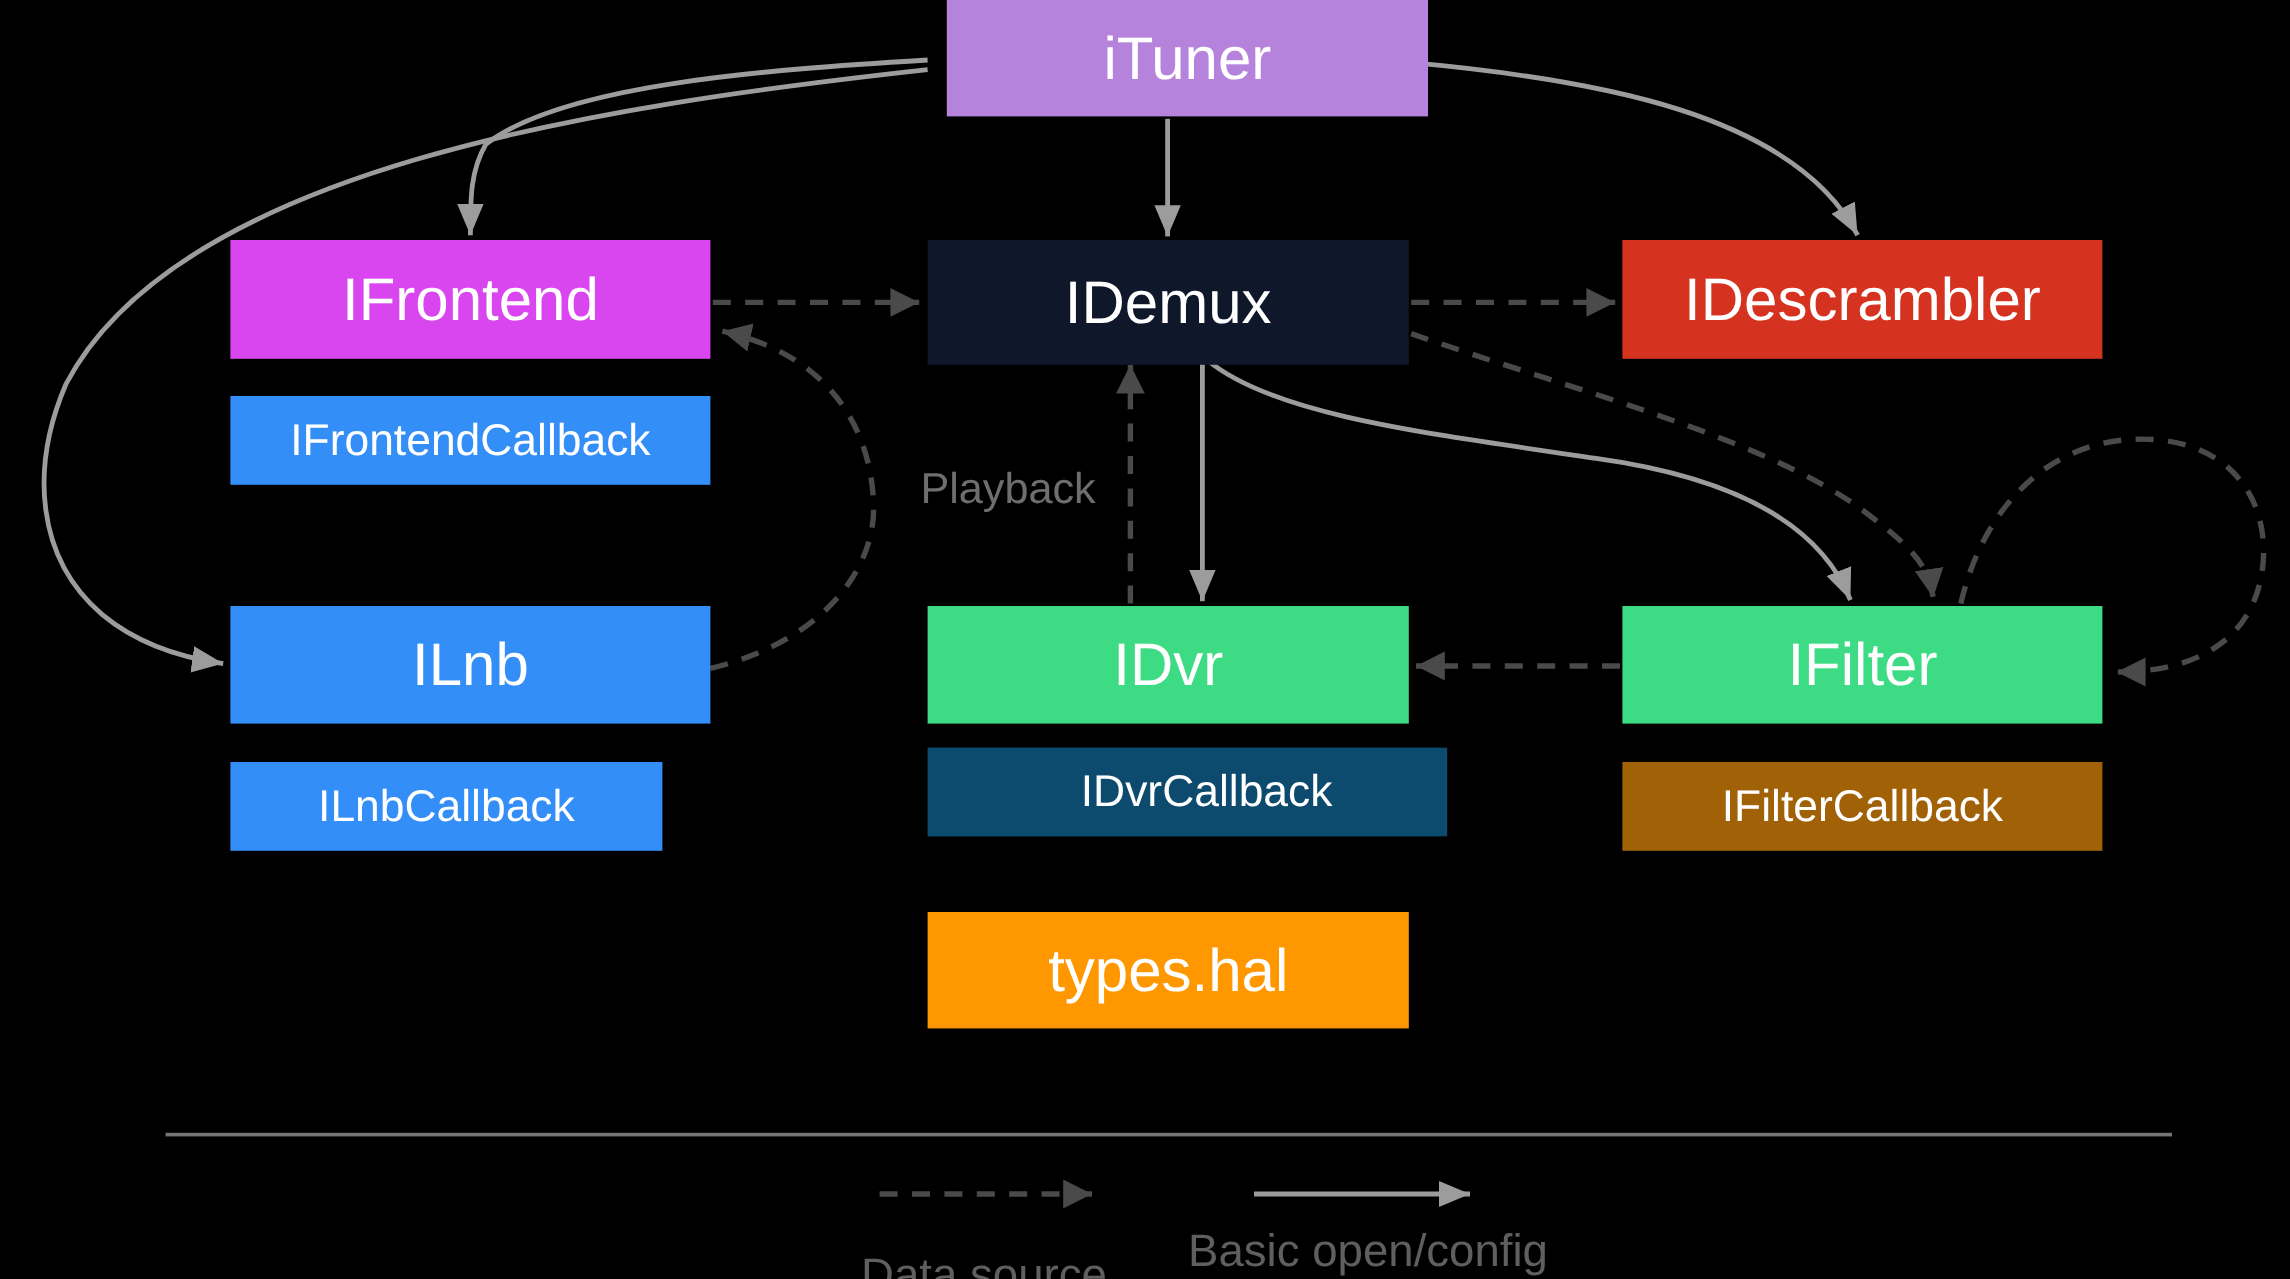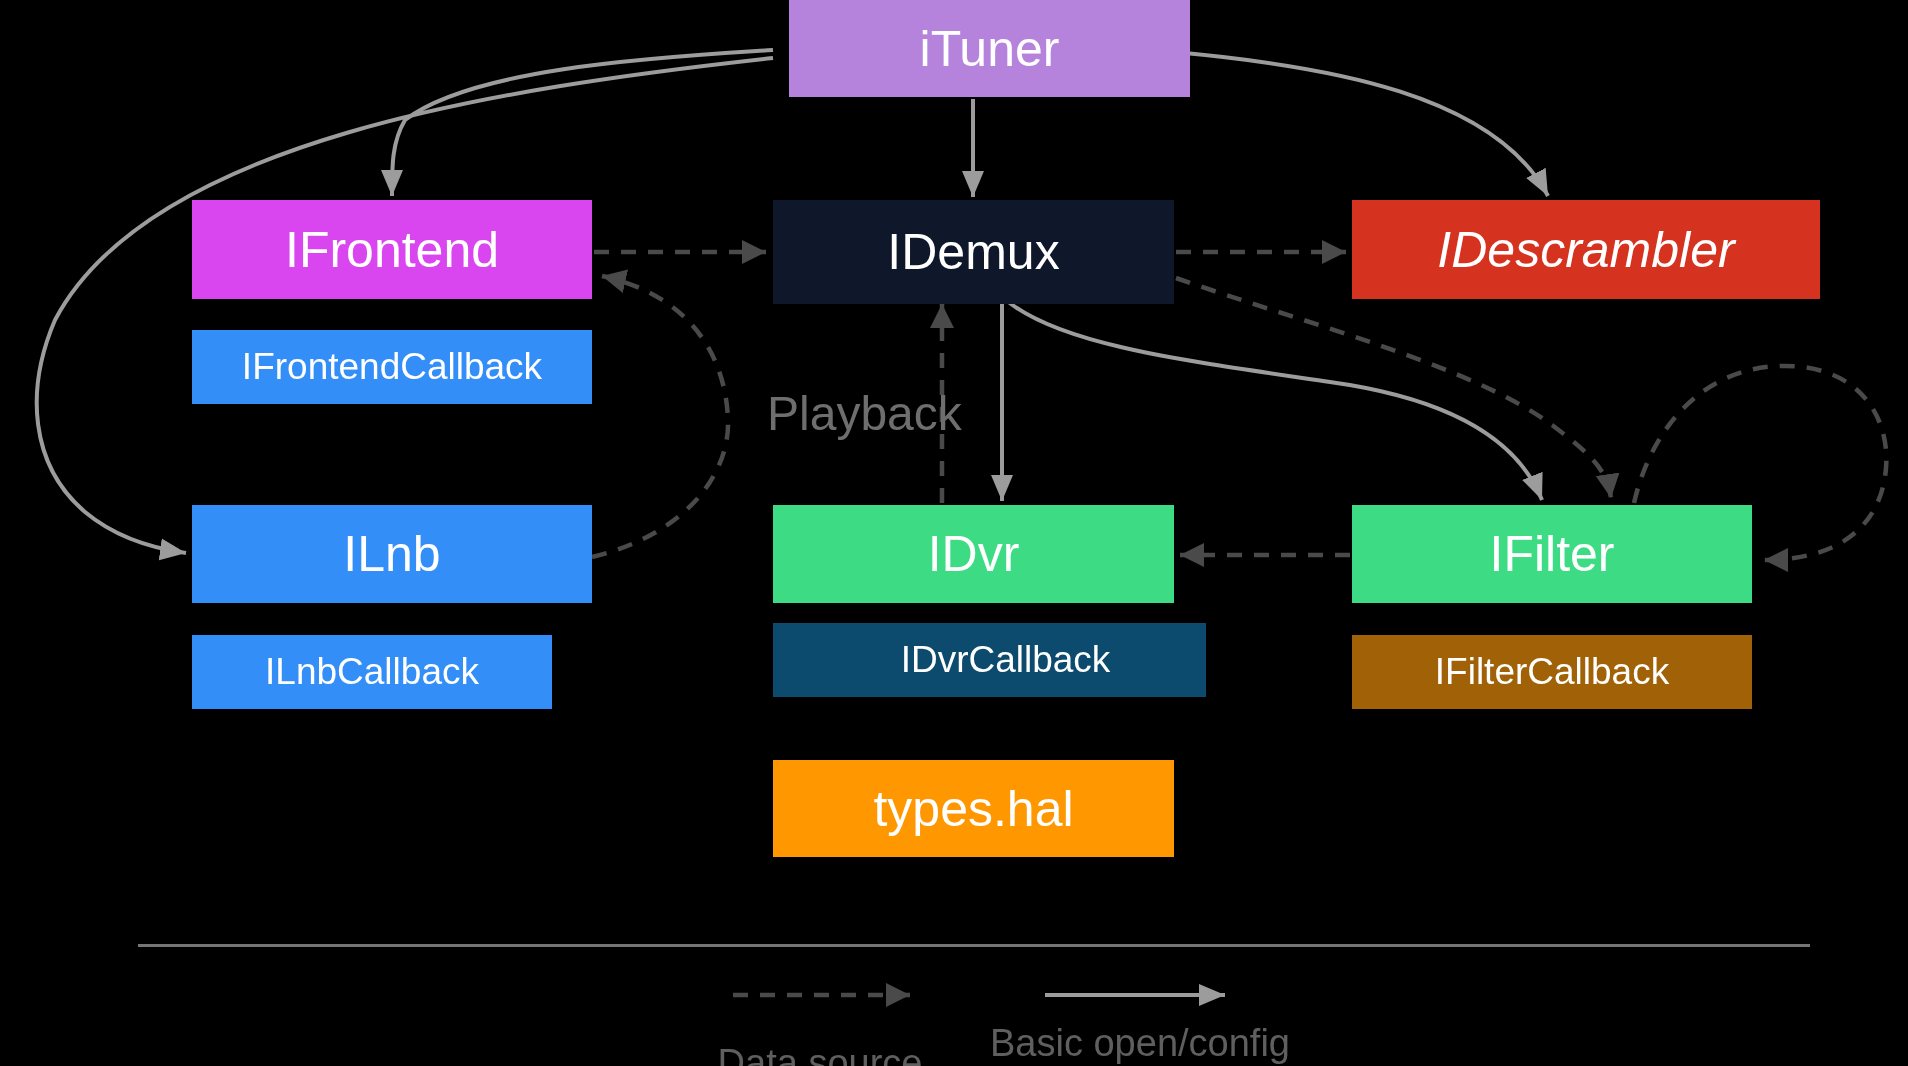--- a/index.html
+++ b/index.html
@@ -35,21 +35,21 @@
     align-items: center;
     justify-content: center;
     color: var(--c-node_text, #ffffff);
     white-space: nowrap;
   }
   .node.main { font-size: 50px; }
   .node.sub  { font-size: 37px; }
   .float-label {
     position: absolute;
     color: var(--c-label_text, #6e6e6e);
-    font-size: 48px;
+    font-size: 36px;
     white-space: nowrap;
   }
   .legend-label {
     position: absolute;
     transform: translateX(-50%);
     color: var(--c-legend_text, #5f5f5f);
     font-size: 38px;
     white-space: nowrap;
   }
   #divider {
@@ -116,21 +116,21 @@
   <div class="node main" style="left: 773px; top: 505px; width: 401px; height: 98px; background-color: rgb(61, 220, 132); justify-content: center;">
     <span>IDvr</span>
   </div>
   <div class="node sub" style="left: 773px; top: 623px; width: 401px; height: 74px; background-color: #0c4a6e; padding-left: 32px;">
     <span>IDvrCallback</span>
   </div>
   <div class="node main" style="left: 773px; top: 760px; width: 401px; height: 97px; background-color: rgb(255, 152, 0);">
     <span>types.hal</span>
   </div>
 
-  <div class="node main" style="left: 1352px; top: 200px; width: 468px; height: 99px; background-color: rgb(213, 50, 31); font-style: italic;">
+  <div class="node main" style="left: 1352px; top: 200px; width: 400px; height: 99px; background-color: rgb(213, 50, 31);">
     <span>IDescrambler</span>
   </div>
   <div class="node main" style="left: 1352px; top: 505px; width: 400px; height: 98px; background-color: rgb(61, 220, 132);">
     <span>IFilter</span>
   </div>
   <div class="node sub" style="left: 1352px; top: 635px; width: 400px; height: 74px; background-color: #a16207;">
     <span>IFilterCallback</span>
   </div>
 
   <div class="float-label" style="left:767px; top:386px;">Playback</div>

